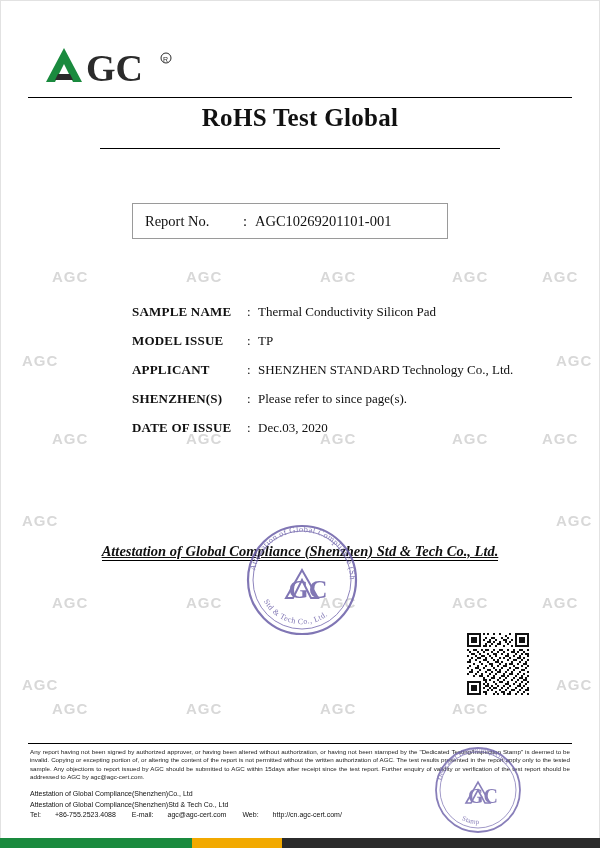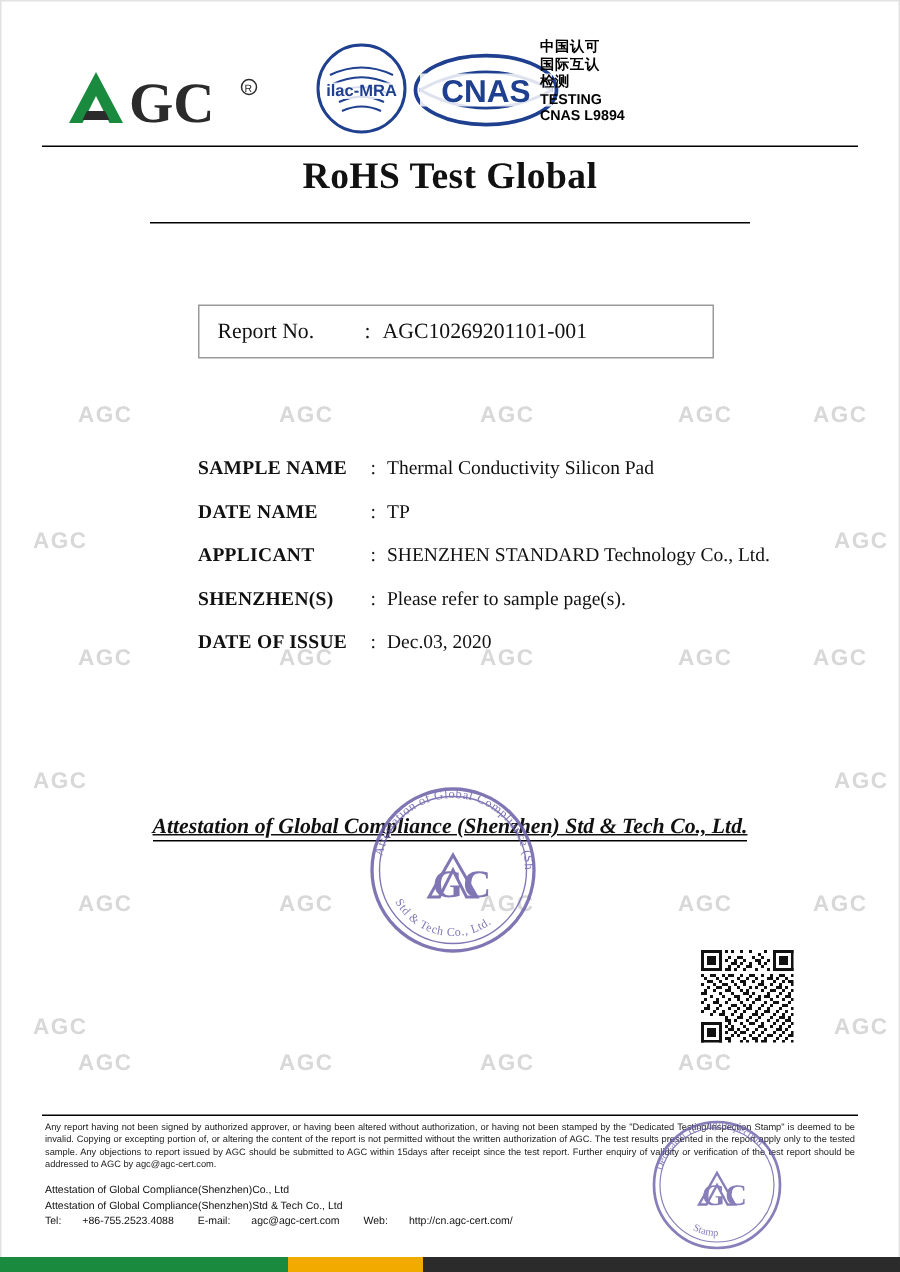--- a/index.html
+++ b/index.html
@@ -98,21 +98,21 @@
     width: 400px;
     height: 1px;
     background: #000;
   }
 
   
   .report-box {
     position: absolute;
     left: 132px;
     top: 203px;
-    width: 344px;
+    width: 316px;
     height: 36px;
     border: 1px solid #9a9a9a;
     box-sizing: border-box;
   }
   .report-label {
     position: absolute;
     left: 12px;
     top: 9px;
     font-size: 14.5px;
   }
@@ -287,53 +287,22 @@
       <svg width="150" height="42" viewBox="0 0 150 42" xmlns="http://www.w3.org/2000/svg">
         <polygon points="4,38 22,4 40,38 31,38 22,20 13,38" fill="#1a8a3e"></polygon>
         <polygon points="16,30 28,30 31,36 13,36" fill="#2b2b2b"></polygon>
         <text x="44" y="37" font-family="Liberation Serif, serif" font-size="38" font-weight="bold" fill="#2b2b2b">GC</text>
         <circle cx="124" cy="14" r="5" fill="none" stroke="#2b2b2b" stroke-width="1"></circle>
         <text x="121" y="17.5" font-family="Liberation Sans, sans-serif" font-size="7" fill="#2b2b2b">R</text>
       </svg>
     </div>
 
     <div class="cnas-block">
-      <div class="ilac-circle">
-        <svg width="62" height="62" viewBox="0 0 62 62" xmlns="http://www.w3.org/2000/svg">
-          <circle cx="31" cy="31" r="29" fill="none" stroke="#1f3f8f" stroke-width="2"></circle>
-          <g stroke="#1f3f8f" stroke-width="1.4" fill="none">
-            <path d="M10 22 Q31 12 52 22"></path>
-            <path d="M12 28 Q31 19 50 28"></path>
-            <path d="M14 34 Q31 26 48 34"></path>
-            <path d="M16 40 Q31 33 46 40"></path>
-            <path d="M18 46 Q31 40 44 46"></path>
-          </g>
-          <rect x="4" y="27" width="54" height="11" fill="#ffffff" opacity="0.82"></rect>
-          <text x="31" y="36" text-anchor="middle" font-family="Liberation Sans, sans-serif" font-size="11" font-weight="bold" fill="#1f3f8f">ilac-MRA</text>
-        </svg>
-      </div>
-
-      <div class="cnas-logo">
-        <svg width="100" height="52" viewBox="0 0 100 52" xmlns="http://www.w3.org/2000/svg">
-          <ellipse cx="50" cy="26" rx="47" ry="23" fill="none" stroke="#1f3f8f" stroke-width="2.5"></ellipse>
-          <ellipse cx="50" cy="26" rx="47" ry="23" fill="#ffffff" opacity="0.0"></ellipse>
-          <path d="M6 26 Q50 2 94 26" fill="none" stroke="#1f3f8f" stroke-width="2"></path>
-          <path d="M6 26 Q50 50 94 26" fill="none" stroke="#1f3f8f" stroke-width="2"></path>
-          <rect x="6" y="15" width="88" height="22" fill="#ffffff" opacity="0.85"></rect>
-          <text x="50" y="34" text-anchor="middle" font-family="Liberation Sans, sans-serif" font-size="21" font-weight="bold" fill="#1f3f8f">CNAS</text>
-        </svg>
-      </div>
-
-      <div class="cnas-text">
-        <div class="cn">中国认可</div>
-        <div class="cn">国际互认</div>
-        <div class="cn">检测</div>
-        <div>TESTING</div>
-        <div>CNAS L9894</div>
-      </div>
+
+
     </div>
   </div>
 
   <div class="hr-top"></div>
 
   <div class="doc-title">RoHS Test Global</div>
   <div class="hr-title"></div>
 
   <div class="report-box">
     <div class="report-label">Report No.</div>
@@ -341,33 +310,33 @@
     <div class="report-value">AGC10269201101-001</div>
   </div>
 
   <div class="fields">
     <div class="field-row">
       <div class="field-label">SAMPLE NAME</div>
       <div class="field-colon">:</div>
       <div class="field-value">Thermal  Conductivity Silicon Pad</div>
     </div>
     <div class="field-row">
-      <div class="field-label">DATE NAME</div>
+      <div class="field-label">MODEL ISSUE</div>
       <div class="field-colon">:</div>
       <div class="field-value">TP</div>
     </div>
     <div class="field-row">
       <div class="field-label">APPLICANT</div>
       <div class="field-colon">:</div>
       <div class="field-value">SHENZHEN  STANDARD  Technology Co., Ltd.</div>
     </div>
     <div class="field-row">
       <div class="field-label">SHENZHEN(S)</div>
       <div class="field-colon">:</div>
-      <div class="field-value">Please refer to sample page(s).</div>
+      <div class="field-value">Please refer to since page(s).</div>
     </div>
     <div class="field-row">
       <div class="field-label">DATE OF ISSUE</div>
       <div class="field-colon">:</div>
       <div class="field-value">Dec.03, 2020</div>
     </div>
   </div>
 
   <div class="wm" style="left:52px; top:268px;">AGC</div>
   <div class="wm" style="left:186px; top:268px;">AGC</div>

